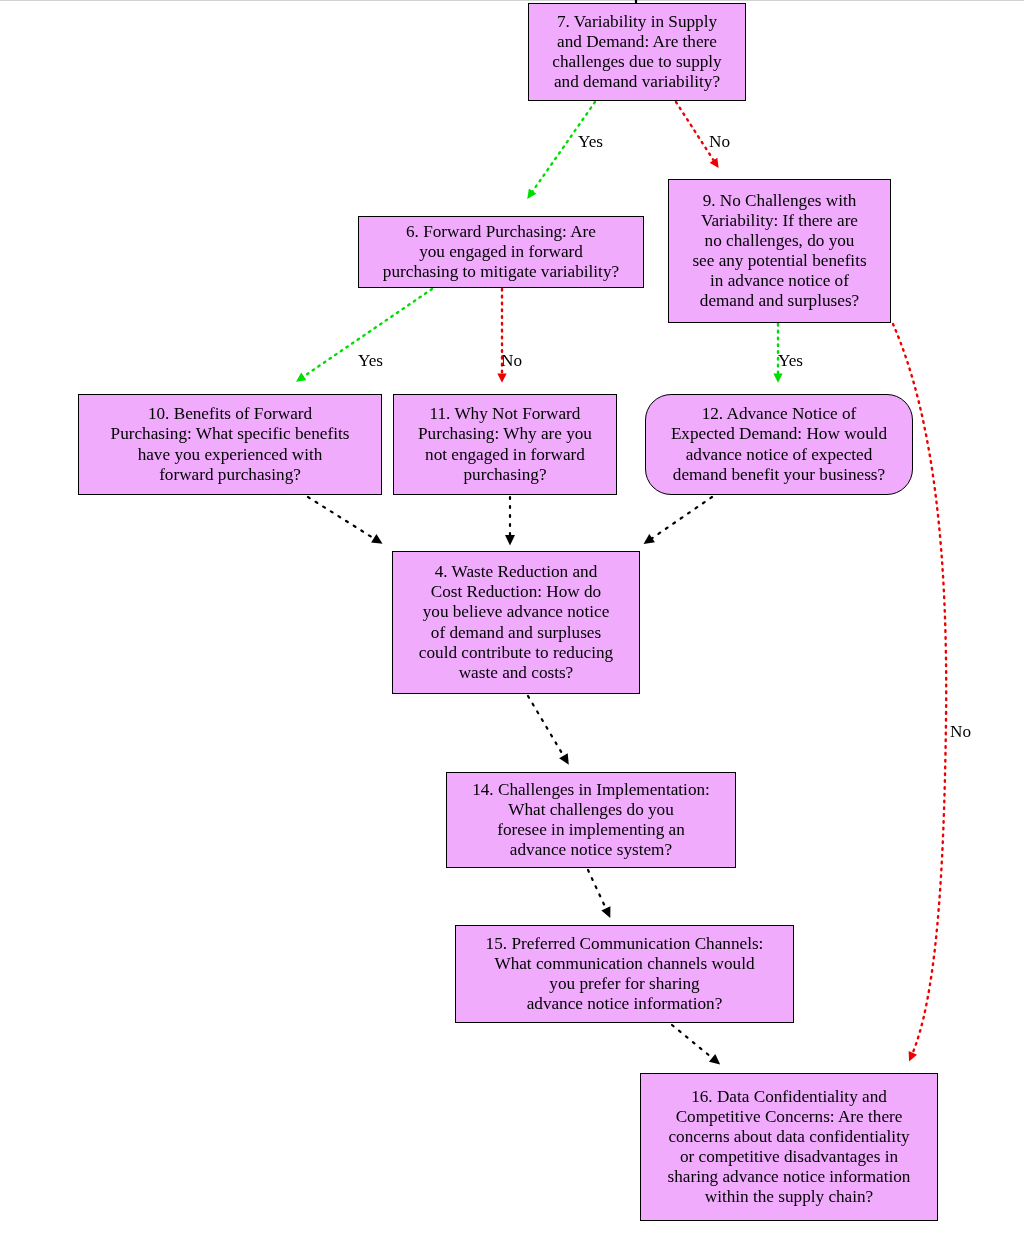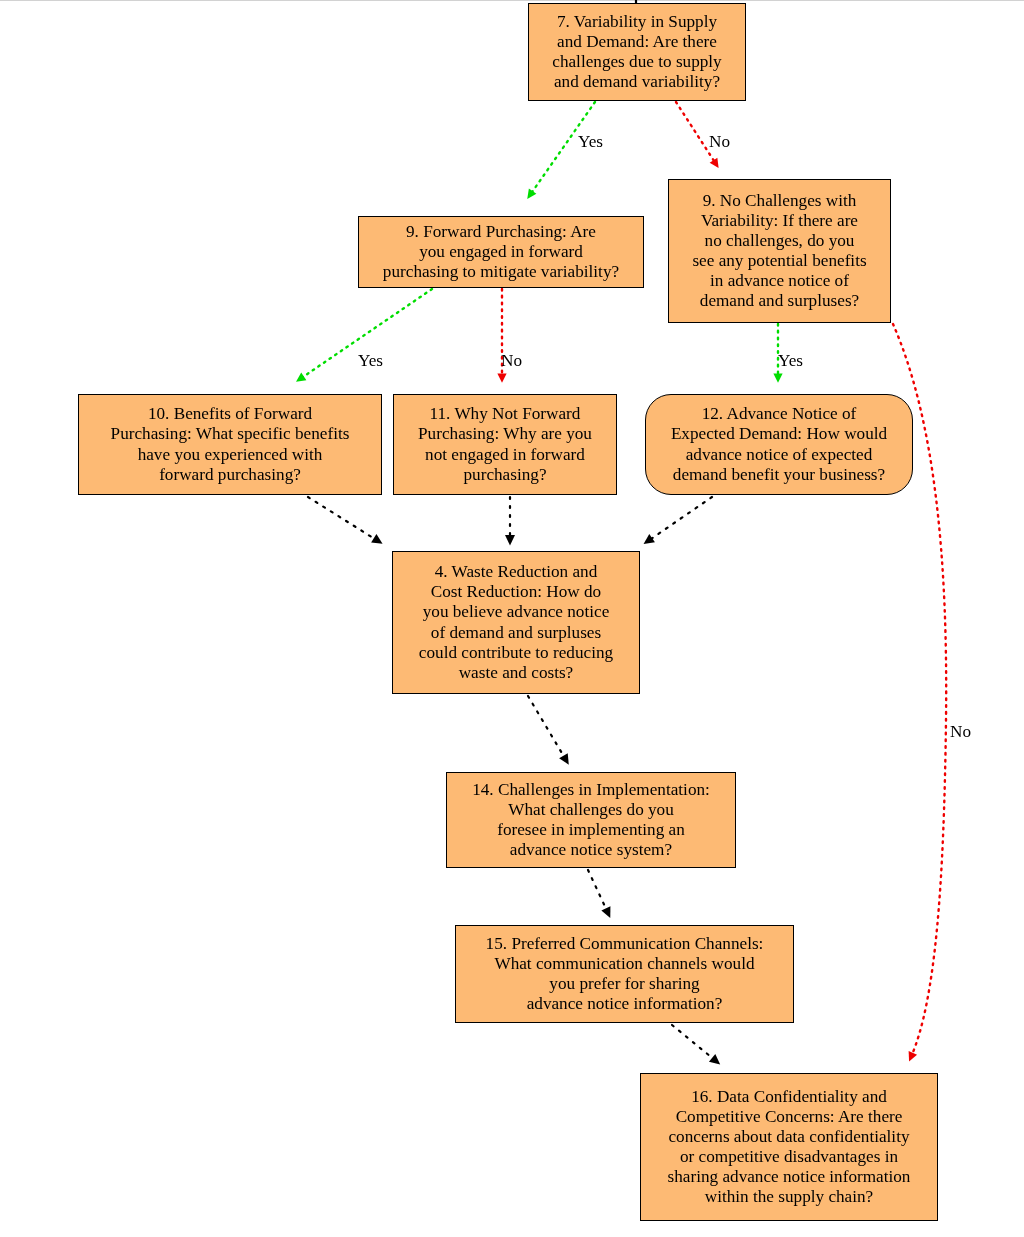--- a/index.html
+++ b/index.html
@@ -20,21 +20,21 @@
     left: 0;
     top: 0;
     width: 1024px;
     height: 1237px;
     pointer-events: none;
   }
   .node {
     position: absolute;
     box-sizing: border-box;
     border: 1.6px solid #000000;
-    background: #fdba74;
+    background: #f0abfc;
     color: #000000;
     display: flex;
     align-items: center;
     justify-content: center;
     text-align: center;
     line-height: 1.165;
     font-size: 17.2px;
     padding: 14px 6px;
     white-space: pre-line;
   }
@@ -107,21 +107,21 @@
 challenges due to supply
 and demand variability?</div>
 
   <div class="node" style="left:668px; top:179px; width:223px; height:144px;">9. No Challenges with
 Variability: If there are
 no challenges, do you
 see any potential benefits
 in advance notice of
 demand and surpluses?</div>
 
-  <div class="node" style="left:358px; top:216px; width:286px; height:72px;">9. Forward Purchasing: Are
+  <div class="node" style="left:358px; top:216px; width:286px; height:72px;">6. Forward Purchasing: Are
 you engaged in forward
 purchasing to mitigate variability?</div>
 
   <div class="node" style="left:69px; top:394px; width:304px; height:101px;margin-left:9px;">10. Benefits of Forward
 Purchasing: What specific benefits
 have you experienced with
 forward purchasing?</div>
 
   <div class="node" style="left:393px; top:394px; width:224px; height:101px;">11. Why Not Forward
 Purchasing: Why are you

